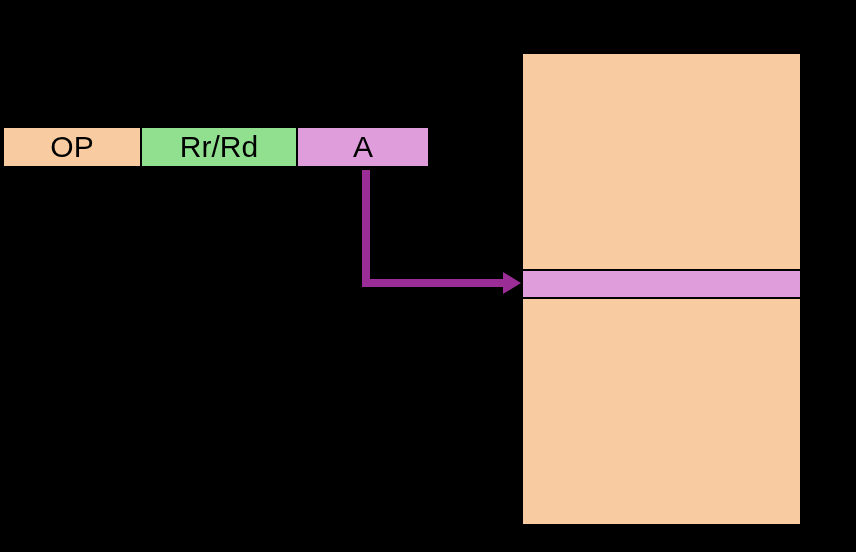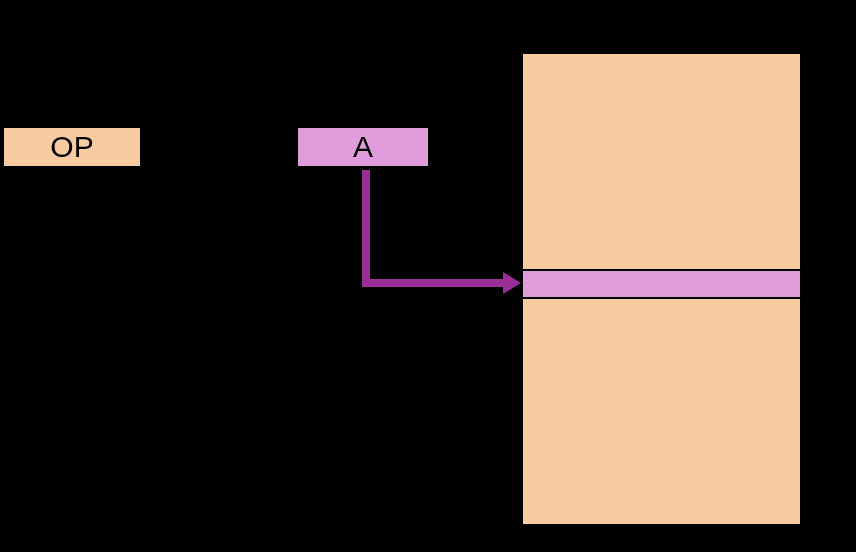--- a/index.html
+++ b/index.html
@@ -86,20 +86,23 @@
 </style>
 </head>
 <body>
 
 <div class="canvas">
 
   <div class="instr-field field-op" style="--fill: #F8CBA0;">
     <span>OP</span>
   </div>
 
+  <div class="instr-field field-rrrd" style="--fill: #90E090;">
+    <span>Rr/Rd</span>
+  </div>
 
   <div class="instr-field field-a" style="--fill: #E09DDC;">
     <span>A</span>
   </div>
 
   <div class="mem-block" style="--fill: #F8CBA0;">
     <div class="mem-row" style="--fill: #E09DDC;"></div>
   </div>
 
   <div class="arrow-seg arrow-v" style="--fill: #9B2E96;"></div>

